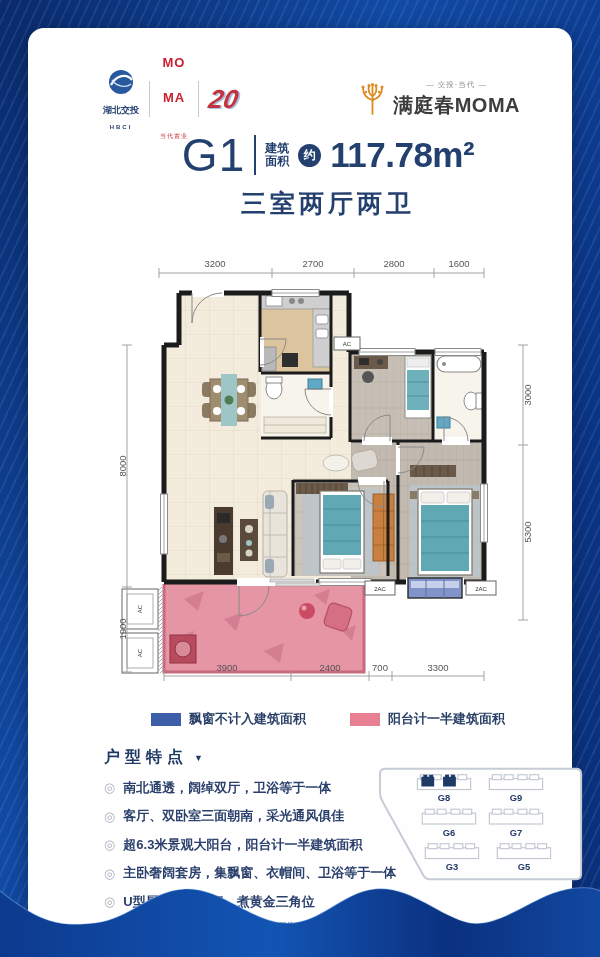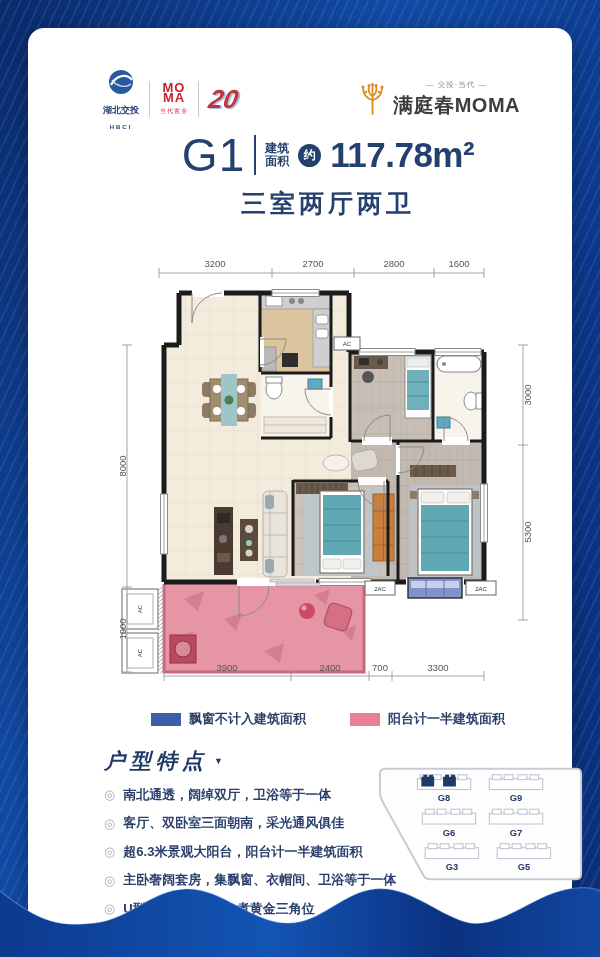--- a/index.html
+++ b/index.html
@@ -13,21 +13,21 @@
           border-radius:16px 16px 0 0; box-shadow:0 4px 18px rgba(0,0,0,.35); }
 
   
   .header-row { position:absolute; left:75px; right:52px; top:46px; height:50px;
                 display:flex; justify-content:space-between; align-items:center; }
   .logo-left { display:flex; align-items:center; gap:10px; }
   .hbci { display:flex; flex-direction:column; align-items:center;gap:7px; }
   .hbci-name { font-size:9px; font-weight:700; color:#23406f; margin-top:2px; }
   .hbci-sub { font-size:6px; letter-spacing:2px; color:#23406f; font-weight:700; }
   .logo-divider { width:1px; height:36px; background:#c9c9c9; }
-  .moma { display:flex; flex-direction:column; align-items:center; line-height:10px; }
+  .moma { display:flex; flex-direction:column; align-items:center; line-height:10px;gap:25px; }
   .moma-red { color:#c8202f; font-weight:800; font-size:13px; letter-spacing:1px; }
   .moma-sub { color:#c8202f; font-size:6px; margin-top:3px; letter-spacing:1px; }
   .badge20 { font-size:26px; font-weight:800; font-style:italic; color:#c2353f;
              transform:skewX(-10deg); text-shadow:2px 1px 0 rgba(70,110,190,.45); }
   .logo-right { display:flex; align-items:center; gap:7px; }
   .brand-col { display:flex; flex-direction:column; align-items:center; }
   .brand-top { font-size:7.5px; color:#8a8a8a; letter-spacing:1px; }
   .brand-name { font-size:20px; font-weight:800; color:#3d3d3d; margin-top:2px; letter-spacing:.5px; }
 
   
@@ -46,21 +46,21 @@
   svg { font-family:"Liberation Sans", sans-serif; }
 
   
   .legend { position:absolute; left:0; top:682px; width:600px; display:flex; justify-content:center; gap:44px; }
   .legend-item { display:flex; align-items:center; gap:8px; }
   .legend-label { font-size:13px; font-weight:700; color:#2b4168; }
 
   
   .features { position:absolute; left:76px; top:719px; width:305px; }
   .features-head { display:flex; align-items:center; gap:6px; color:#203a66; }
-  .features-title { font-size:21px; font-weight:800; font-style:italic; letter-spacing:5px; }
+  .features-title { font-size:16px; font-weight:800; letter-spacing:5px; }
   .features-marker { font-size:9px; }
   .feature-row { display:flex; align-items:center; margin-top:10.5px; }
   .feature-icon { font-size:13px; color:#a9aeb8; margin-right:8px; line-height:1; }
   .feature-text { font-size:13px; font-weight:600; color:#2a3f6b; white-space:nowrap; }
   .disclaimer { margin-top:9px; margin-left:8px; font-size:9px; color:#55627e; }
 
   .siteplan-svg { position:absolute; left:348px; top:736px; }
 
   
   .wave { position:absolute; left:0; bottom:0; width:600px; height:80px; }

